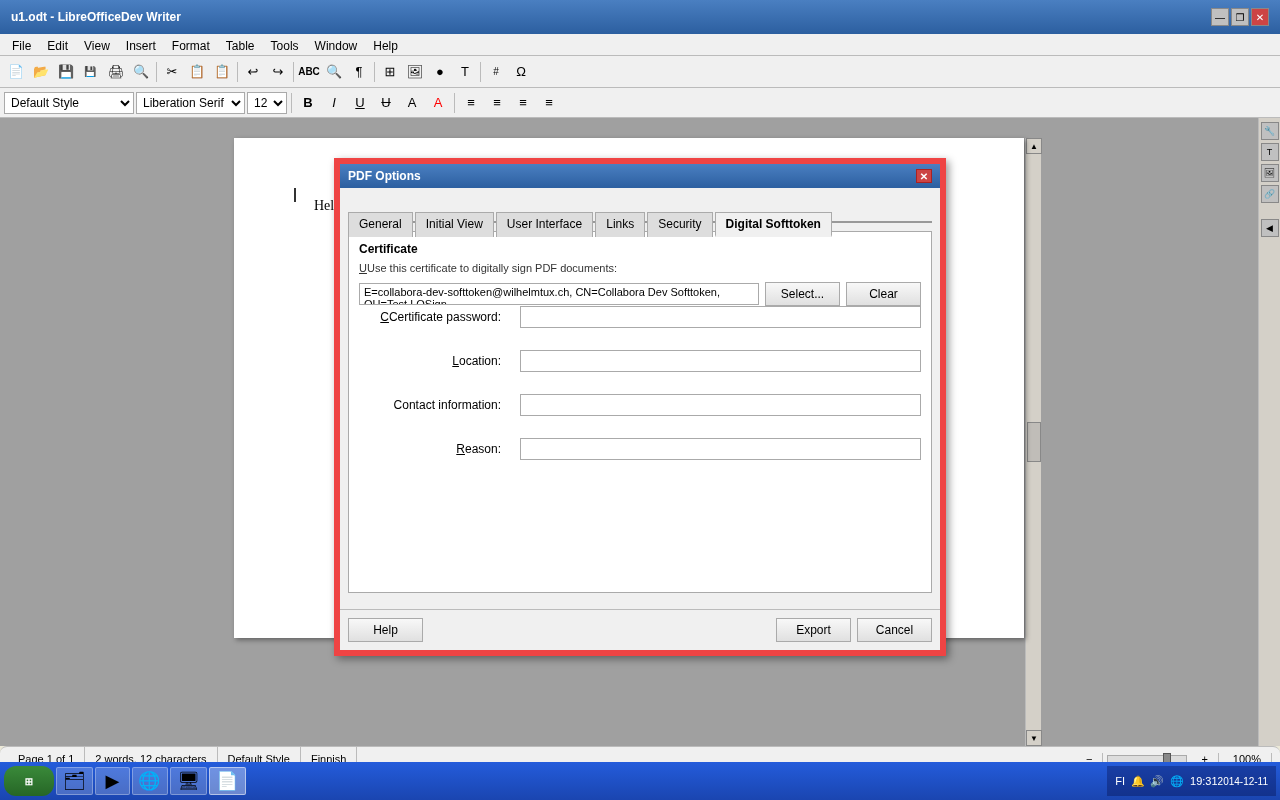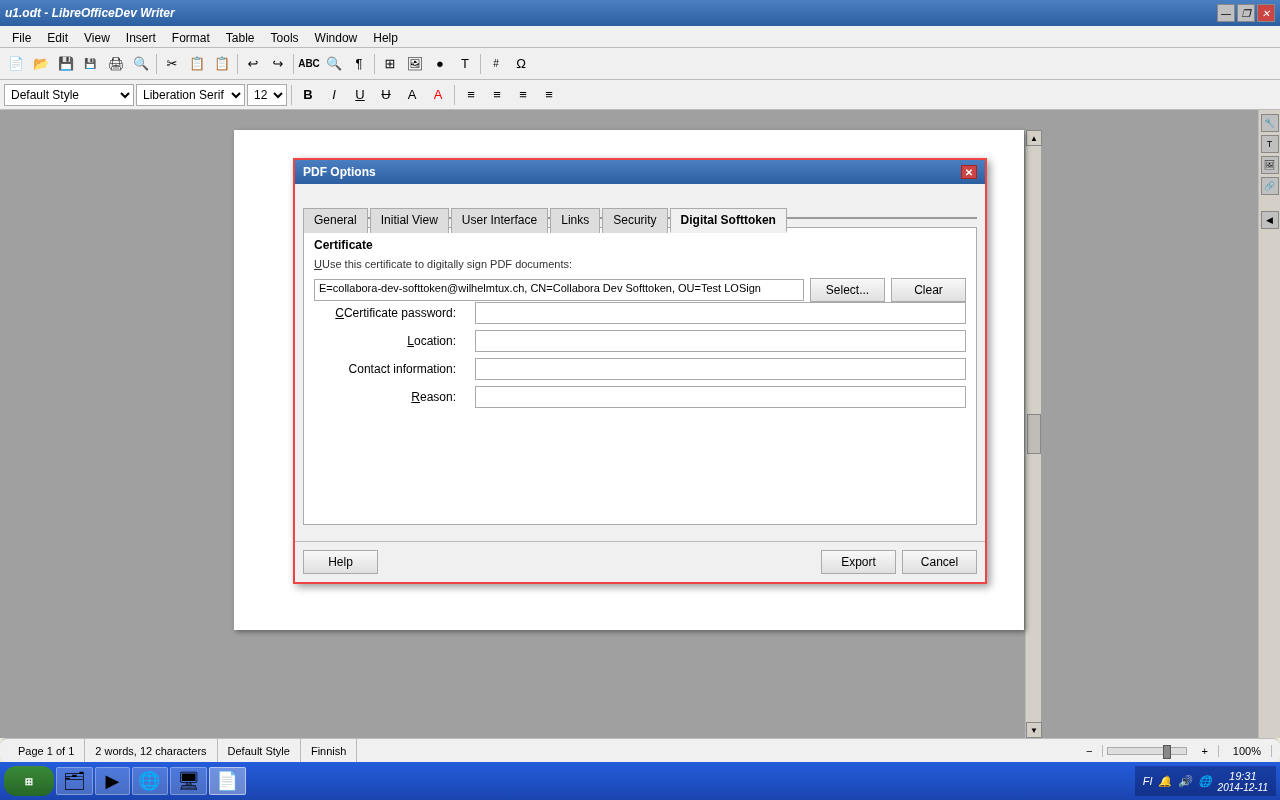--- a/index.html
+++ b/index.html
@@ -10,27 +10,26 @@
       width: 1280px;
       height: 800px;
       overflow: hidden;
       position: relative;
     }
 
     
     .title-bar {
       background: linear-gradient(to bottom, #4a7fc1, #2c5fa0);
       color: white;
-      height: 26px;
+      height: 34px;
       display: flex;
       align-items: center;
       justify-content: space-between;
-      padding: 0 5px;
+      padding: 0 11px;
       user-select: none;
-      font-style: italic;
     }
     .title-bar-text {
       font-size: 12px;
       font-weight: bold;
     }
     .title-bar-controls {
       display: flex;
       gap: 2px;
     }
     .title-bar-btn {
@@ -192,21 +191,20 @@
       background: rgba(255,255,255,0.35);
       border: 1px solid rgba(255,255,255,0.5);
     }
     .taskbar-right {
       margin-left: auto;
       display: flex;
       align-items: center;
       gap: 4px;
       color: white;
       font-size: 11px;
-      font-style: italic;
     }
     .sys-tray {
       display: flex;
       align-items: center;
       gap: 6px;
       background: rgba(0,0,50,0.3);
       padding: 2px 8px;
       height: 30px;
     }
 
@@ -218,23 +216,23 @@
       right: 0;
       bottom: 38px;
       display: flex;
       align-items: flex-start;
       justify-content: center;
       padding-top: 100px;
       pointer-events: none;
     }
     .dialog {
       background: #f0f0f0;
-      border: 2px solid #ef4444;
+      border: 6px solid #ef4444;
       box-shadow: 3px 3px 8px rgba(0,0,0,0.4);
-      width: 694px;
+      width: 612px;
       pointer-events: all;
     }
     .dialog-titlebar {
       background: linear-gradient(to bottom, #4a7fc1, #2c5fa0);
       color: white;
       padding: 4px 8px;
       font-size: 12px;
       font-weight: bold;
       display: flex;
       justify-content: space-between;
@@ -309,21 +307,21 @@
       height: 22px;
       border: 1px solid #aaa;
       background: white;
       padding: 2px 4px;
       font-size: 11px;
       overflow: hidden;
     }
     .form-row {
       display: flex;
       align-items: center;
-      margin-bottom: 6px;
+      margin-bottom: 22px;
       gap: 11px;
     }
     .form-label {
       text-align: right;
       width: 150px;
       padding-right: 8px;
       font-size: 12px;
     }
     .form-input {
       flex: 1;
@@ -579,19 +577,19 @@
   <div class="taskbar-btn">🌐</div>
   <div class="taskbar-btn">🖥</div>
   <div class="taskbar-btn taskbar-active">📄</div>
 
   <div class="taskbar-right">
     <div class="sys-tray">
       <span>FI</span>
       <span>🔔</span>
       <span>🔊</span>
       <span>🌐</span>
-      <div style="display:flex;flex-direction:column;align-items:center;">
+      <div style="display:flex;flex-direction:row;align-items:center;">
         <span>19:31</span>
         <span style="font-size:10px;">2014-12-11</span>
       </div>
     </div>
   </div>
 </div>
 
 </body></html>

